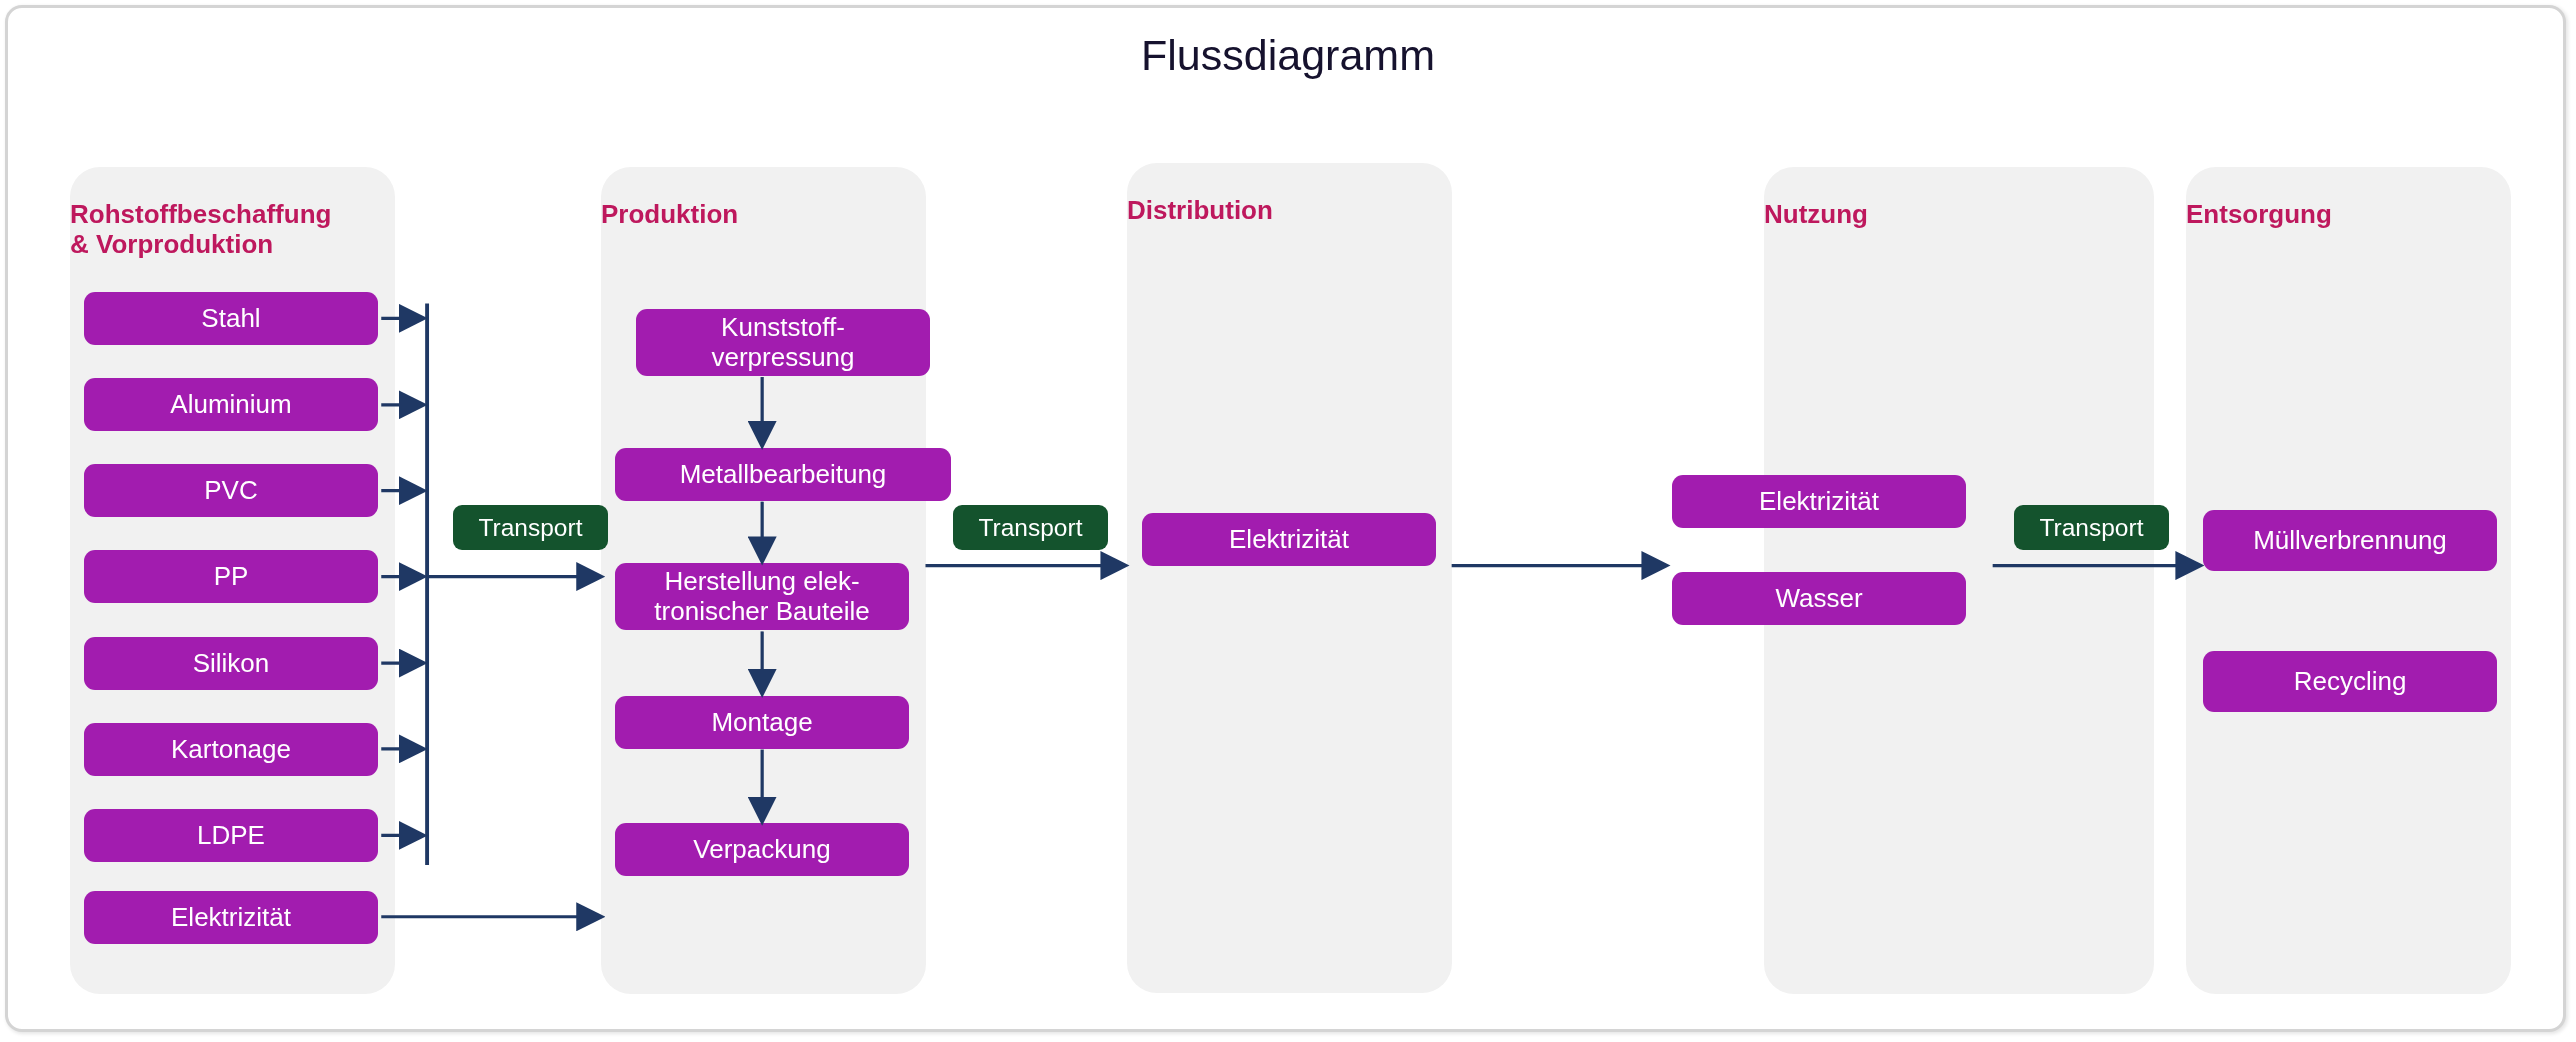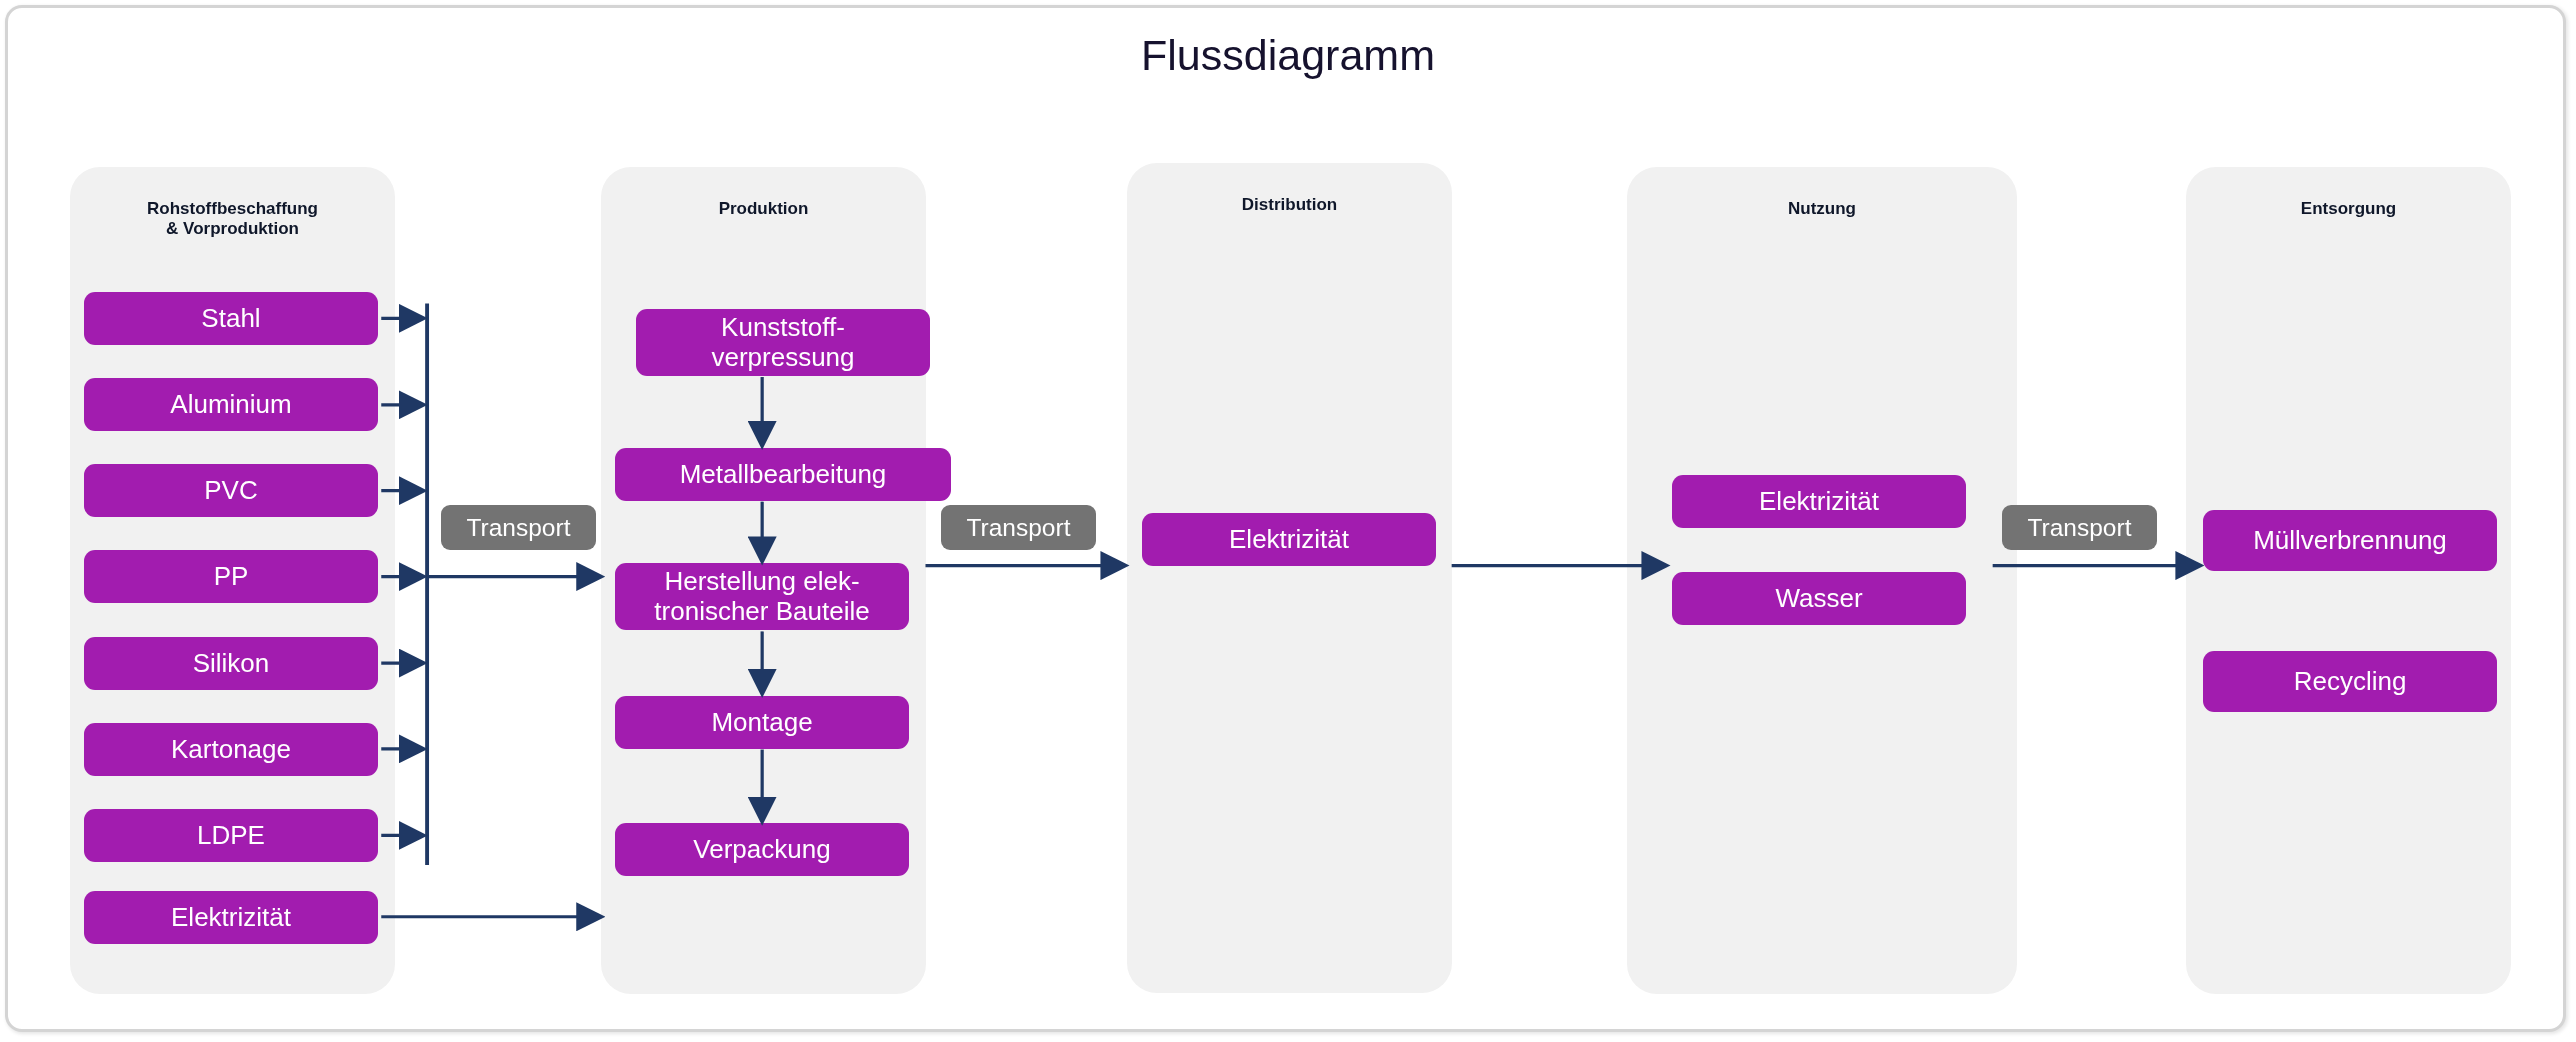--- a/index.html
+++ b/index.html
@@ -29,54 +29,54 @@
   }
 
   
   .panel{
     position:absolute;
     background:#f1f1f1;
     border-radius:30px;
   }
   .panel-title{
     position:absolute;left:0;top:0;width:100%;
-    text-align:center;
     font-weight:bold;
-    font-size:17px;
+    font-size:26px;
     line-height:1.16;
-    color:#0f172a;
+    color:#be185d;
     white-space:pre-line;
   }
 
   
   .node{
     position:absolute;
     background:#a21caf;
     border-radius:11px;
     color:#ffffff;
     font-size:26px;
     display:flex;
     align-items:center;
     justify-content:center;
     text-align:center;
     line-height:1.14;
     white-space:pre-line;
     box-sizing:border-box;
   }
   .transport{
     position:absolute;
-    background:#737373;
+    background:#14532d;
     border-radius:9px;
     color:#ffffff;
     font-size:24.5px;
     display:flex;
     align-items:center;
     justify-content:center;
     text-align:center;
     box-sizing:border-box;
+    margin-left:12px;
   }
 
   
   #arrows{position:absolute;left:0;top:0;width:2576px;height:1042px;pointer-events:none;}
   .ln{stroke:#1f3864;stroke-width:5;fill:none;}
   .ln-bus{stroke:#1f3864;stroke-width:6;fill:none;}
   .ahead{fill:#1f3864;}
 </style>
 </head>
 <body>
@@ -108,21 +108,21 @@
   <div class="node" style="left:615px;top:563px;width:294px;height:67px;">Herstellung elek-
 tronischer Bauteile</div>
   <div class="node" style="left:615px;top:696px;width:294px;height:53px;">Montage</div>
   <div class="node" style="left:615px;top:823px;width:294px;height:53px;">Verpackung</div>
 
   <div class="panel" style="left:1127px;top:163px;width:325px;height:830px;">
     <div class="panel-title" style="top:32px;">Distribution</div>
   </div>
   <div class="node" style="left:1142px;top:513px;width:294px;height:53px;">Elektrizität</div>
 
-  <div class="panel" style="left:1627px;top:167px;width:390px;height:827px;">
+  <div class="panel" style="left:1764px;top:167px;width:390px;height:827px;">
     <div class="panel-title" style="top:32px;">Nutzung</div>
   </div>
   <div class="node" style="left:1672px;top:475px;width:294px;height:53px;">Elektrizität</div>
   <div class="node" style="left:1672px;top:572px;width:294px;height:53px;text-align:center;">Wasser</div>
 
   <div class="panel" style="left:2186px;top:167px;width:325px;height:827px;">
     <div class="panel-title" style="top:32px;">Entsorgung</div>
   </div>
   <div class="node" style="left:2203px;top:510px;width:294px;height:61px;">Müllverbrennung</div>
   <div class="node" style="left:2203px;top:651px;width:294px;height:61px;">Recycling</div>

